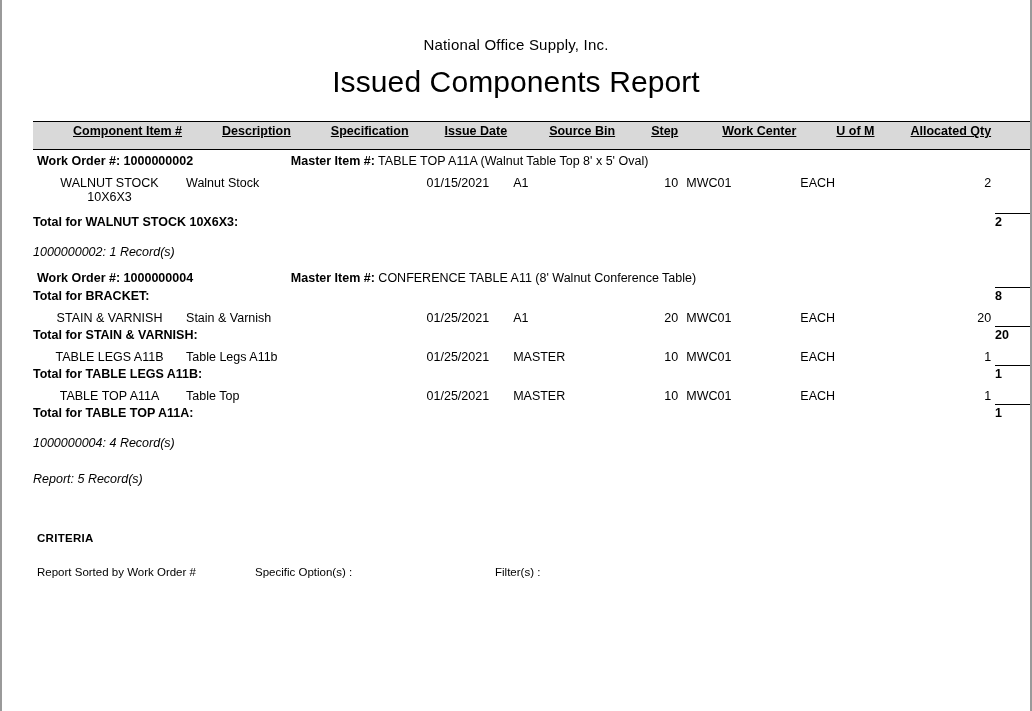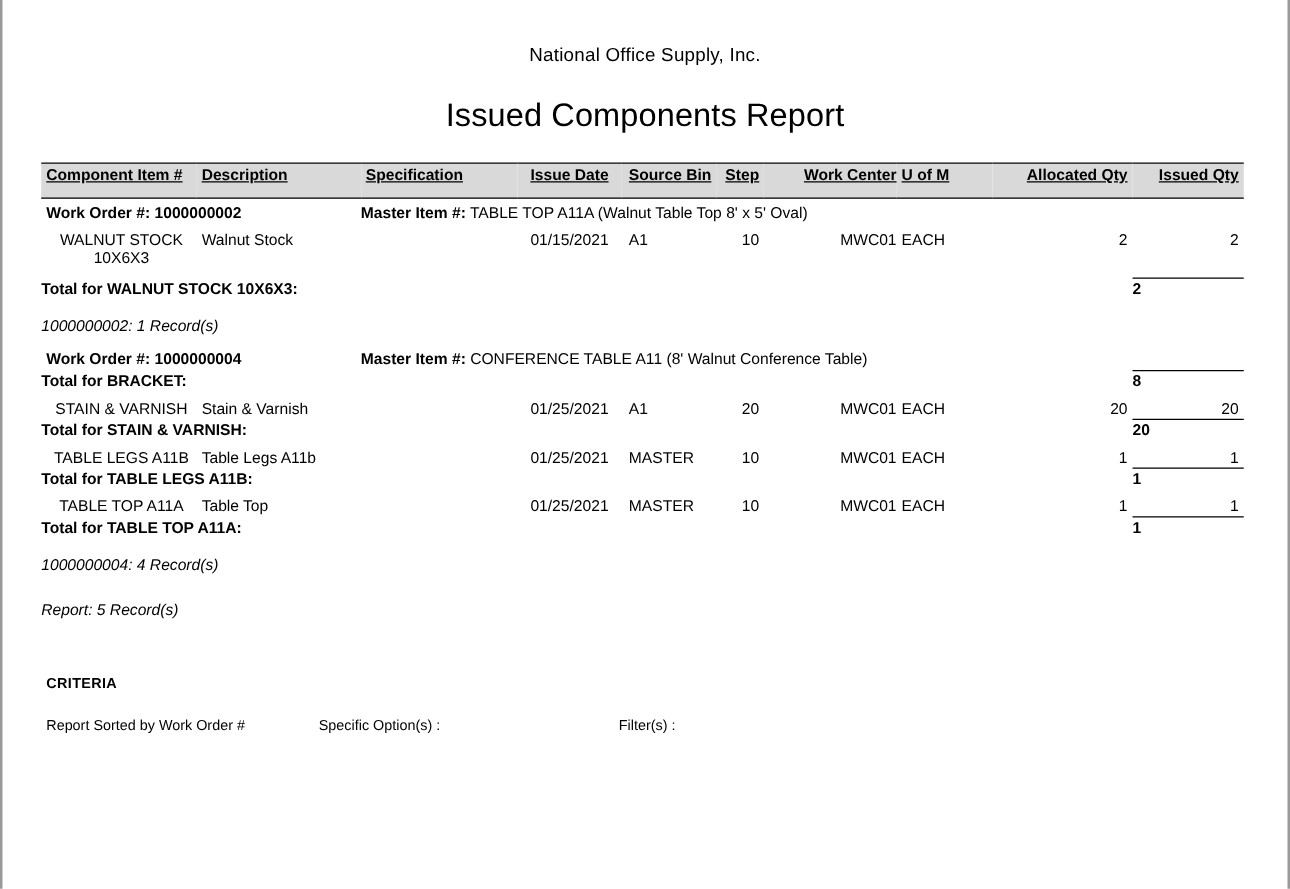--- a/index.html
+++ b/index.html
@@ -36,22 +36,22 @@
 
   .header-block {
     padding-top: 36px;
     text-align: center;
   }
   .company {
     font-size: 15px;
     letter-spacing: 0.2px;
   }
   .report-title {
-    font-size: 26px;
-    margin-top: 24px;
+    font-size: 30px;
+    margin-top: 12px;
     letter-spacing: 0.1px;
   }
 
   .table-wrap {
     margin: 22px 33px 0 33px;
     position: relative;
   }
 
   table.rpt {
     width: 962px;
@@ -70,30 +70,31 @@
     border-top: 1.5px solid #000;
     border-bottom: 1.5px solid #000;
     height: 22px;
     font-weight: bold;
     font-size: 12.5px;
     padding: 2px 0 3px 0;
     white-space: nowrap;
   }
   thead tr.colhead th span.u {
     text-decoration: underline;
+    margin-left: 36px;
   }
 
   
   .c-item    { width: 122px; text-align: left;  padding-left: 4px !important; }
   .c-desc    { width: 136px; text-align: left;  padding-left: 4px !important; }
   .c-spec    { width: 128px; text-align: left;  padding-left: 4px !important; }
   .c-date    { width: 86px;  text-align: center; }
   .c-bin     { width: 70px;  text-align: left;  padding-left: 6px !important; }
   .c-step    { width: 36px;  text-align: right;  padding-right: 4px !important; }
-  .c-wc      { width: 106px; text-align: right;  padding-left: 4px !important; }
+  .c-wc      { width: 106px; text-align: left;  padding-left: 4px !important; }
   .c-uom     { width: 78px;  text-align: left;  padding-left: 4px !important; }
   .c-alloc   { width: 112px; text-align: right; padding-right: 4px !important; }
   .c-issued  { width: 88px;  text-align: right; padding-right: 4px !important; }
 
   tr.wo-row td {
     font-weight: bold;
     padding-top: 4px;
     padding-bottom: 2px;
     white-space: nowrap;
   }

